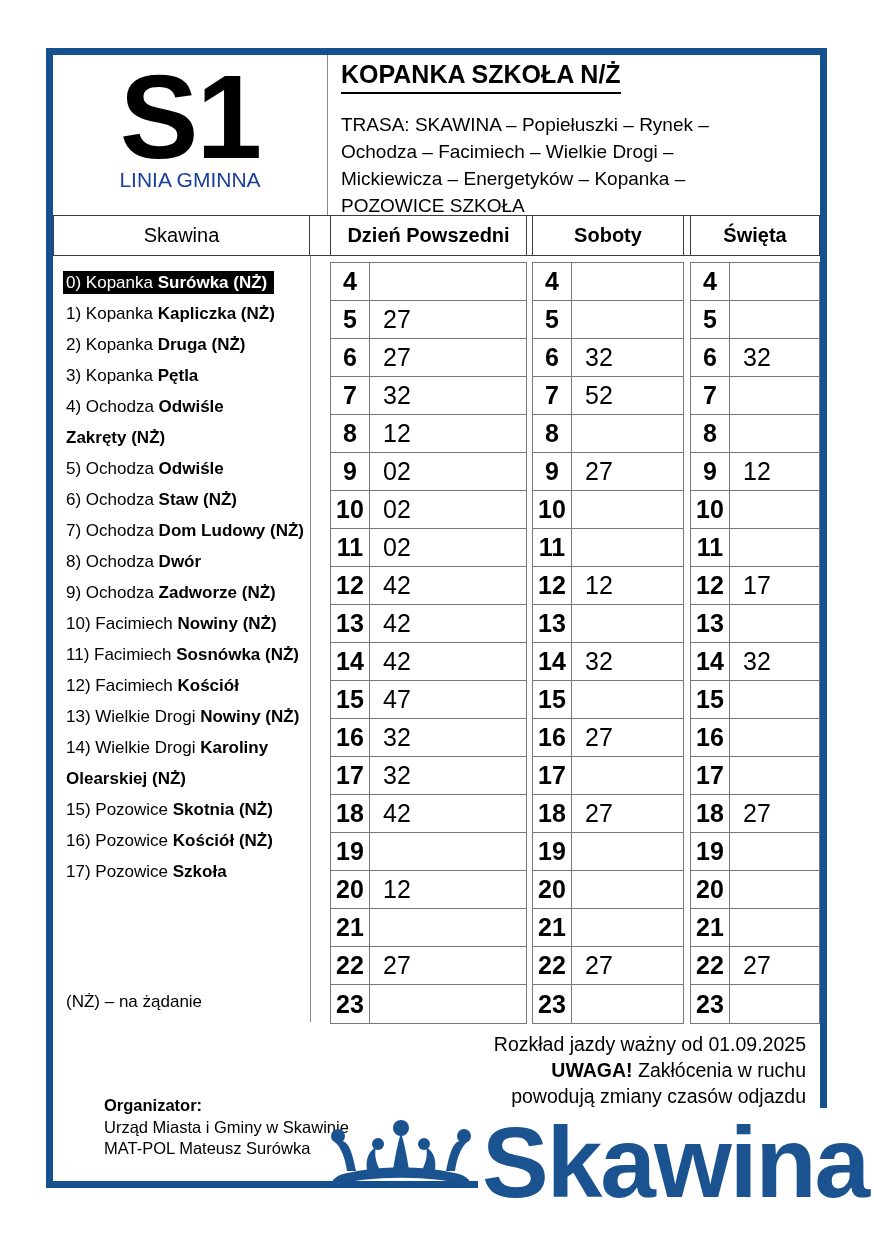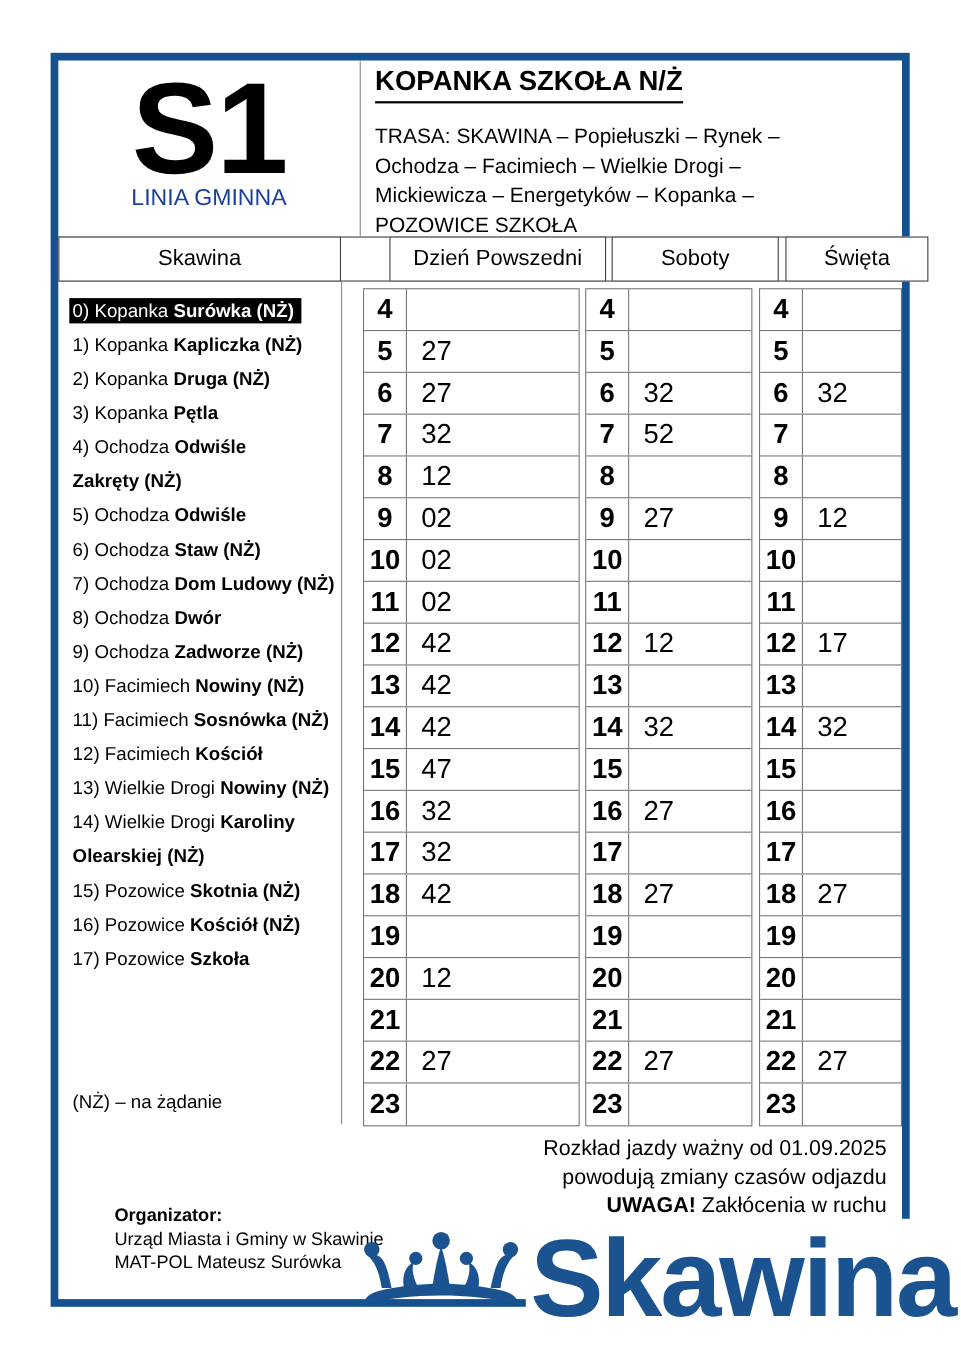--- a/index.html
+++ b/index.html
@@ -12,21 +12,21 @@
       font-size:118px;line-height:118px;font-weight:700;letter-spacing:-2px;}
   .linia{position:absolute;left:53px;top:168px;width:274px;text-align:center;
          font-size:21px;font-weight:400;}
   .title{position:absolute;left:341px;top:60px;font-size:25px;font-weight:700;
          border-bottom:2px solid #000;padding-bottom:3px;}
   .route{position:absolute;left:341px;top:111px;font-size:19px;line-height:27px;}
   .hdr-band{position:absolute;left:53px;top:215px;width:767px;height:41px;
             border-top:1px solid #3f3f3f;border-bottom:1px solid #3f3f3f;box-sizing:border-box;}
   .hdr-cell{position:absolute;top:215px;height:41px;border:1px solid #3f3f3f;
             box-sizing:border-box;text-align:center;line-height:39px;font-size:20px;background:#fff;}
-  .hdr-bold{font-weight:400;margin-left:24px;}
+  .hdr-bold{font-weight:700;}
   .stops{position:absolute;left:66px;top:267px;width:250px;font-size:17px;line-height:31px;}
   .stop-line{white-space:nowrap;}
   .stop-line .nm{font-weight:700;}
   .stop-line .hl{background:#000;color:#fff;padding:2px 7px 2px 3px;margin-left:-3px;}
   .note{position:absolute;left:66px;top:992px;font-size:17px;}
   .group{position:absolute;top:262px;border:1px solid #777;box-sizing:border-box;background:#fff;}
   .trow{display:flex;height:38px;border-bottom:1px solid #777;box-sizing:border-box;}
   .trow:last-child{border-bottom:none;}
   .trow .h{width:39px;border-right:1px solid #777;box-sizing:border-box;font-weight:700;
            font-size:25px;display:flex;align-items:center;justify-content:center;}
@@ -331,22 +331,22 @@
         <span class="m">27</span>
       </div>
       <div class="trow">
         <span class="h">23</span>
         <span class="m"></span>
       </div>
     </div>
 
   <div class="validity">
     <div>Rozkład jazdy ważny od 01.09.2025</div>
+    <div><span class="bold">UWAGA!</span><span> Zakłócenia w ruchu</span></div>
     <div>powodują zmiany czasów odjazdu</div>
-    <div><span class="bold">UWAGA!</span><span> Zakłócenia w ruchu</span></div>
   </div>
 
   <div class="org">
     <div class="bold">Organizator:</div>
     <div>Urząd Miasta i Gminy w Skawinie</div>
     <div>MAT-POL Mateusz Surówka</div>
   </div>
 
   <div class="logo-patch"></div>
   <svg class="crown" width="150" height="73" viewBox="0 0 150 73">

